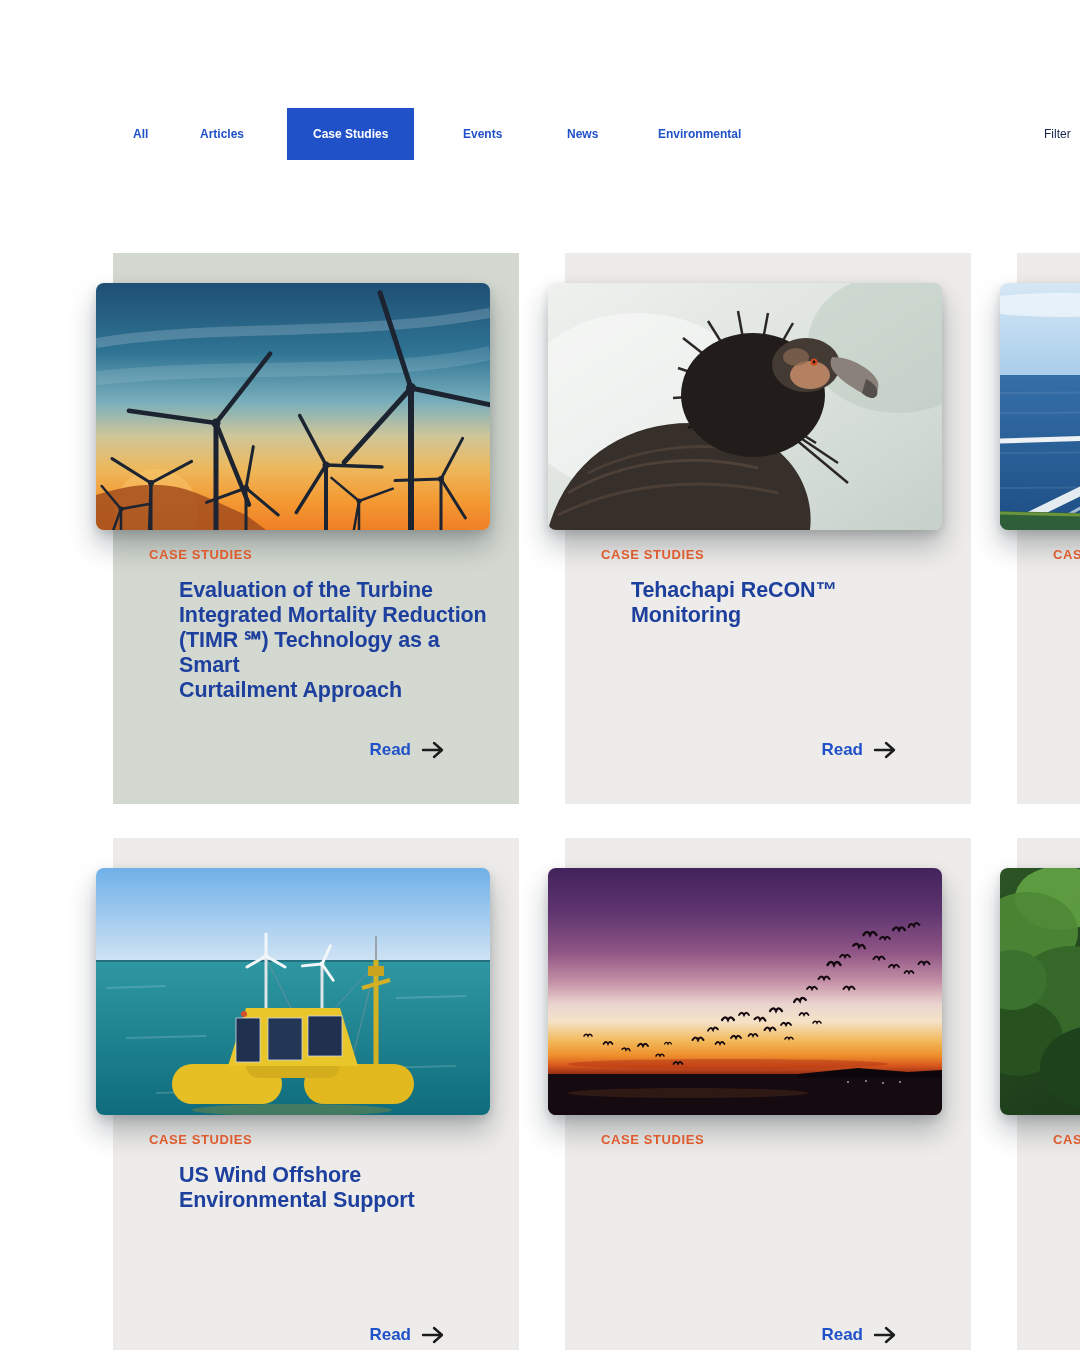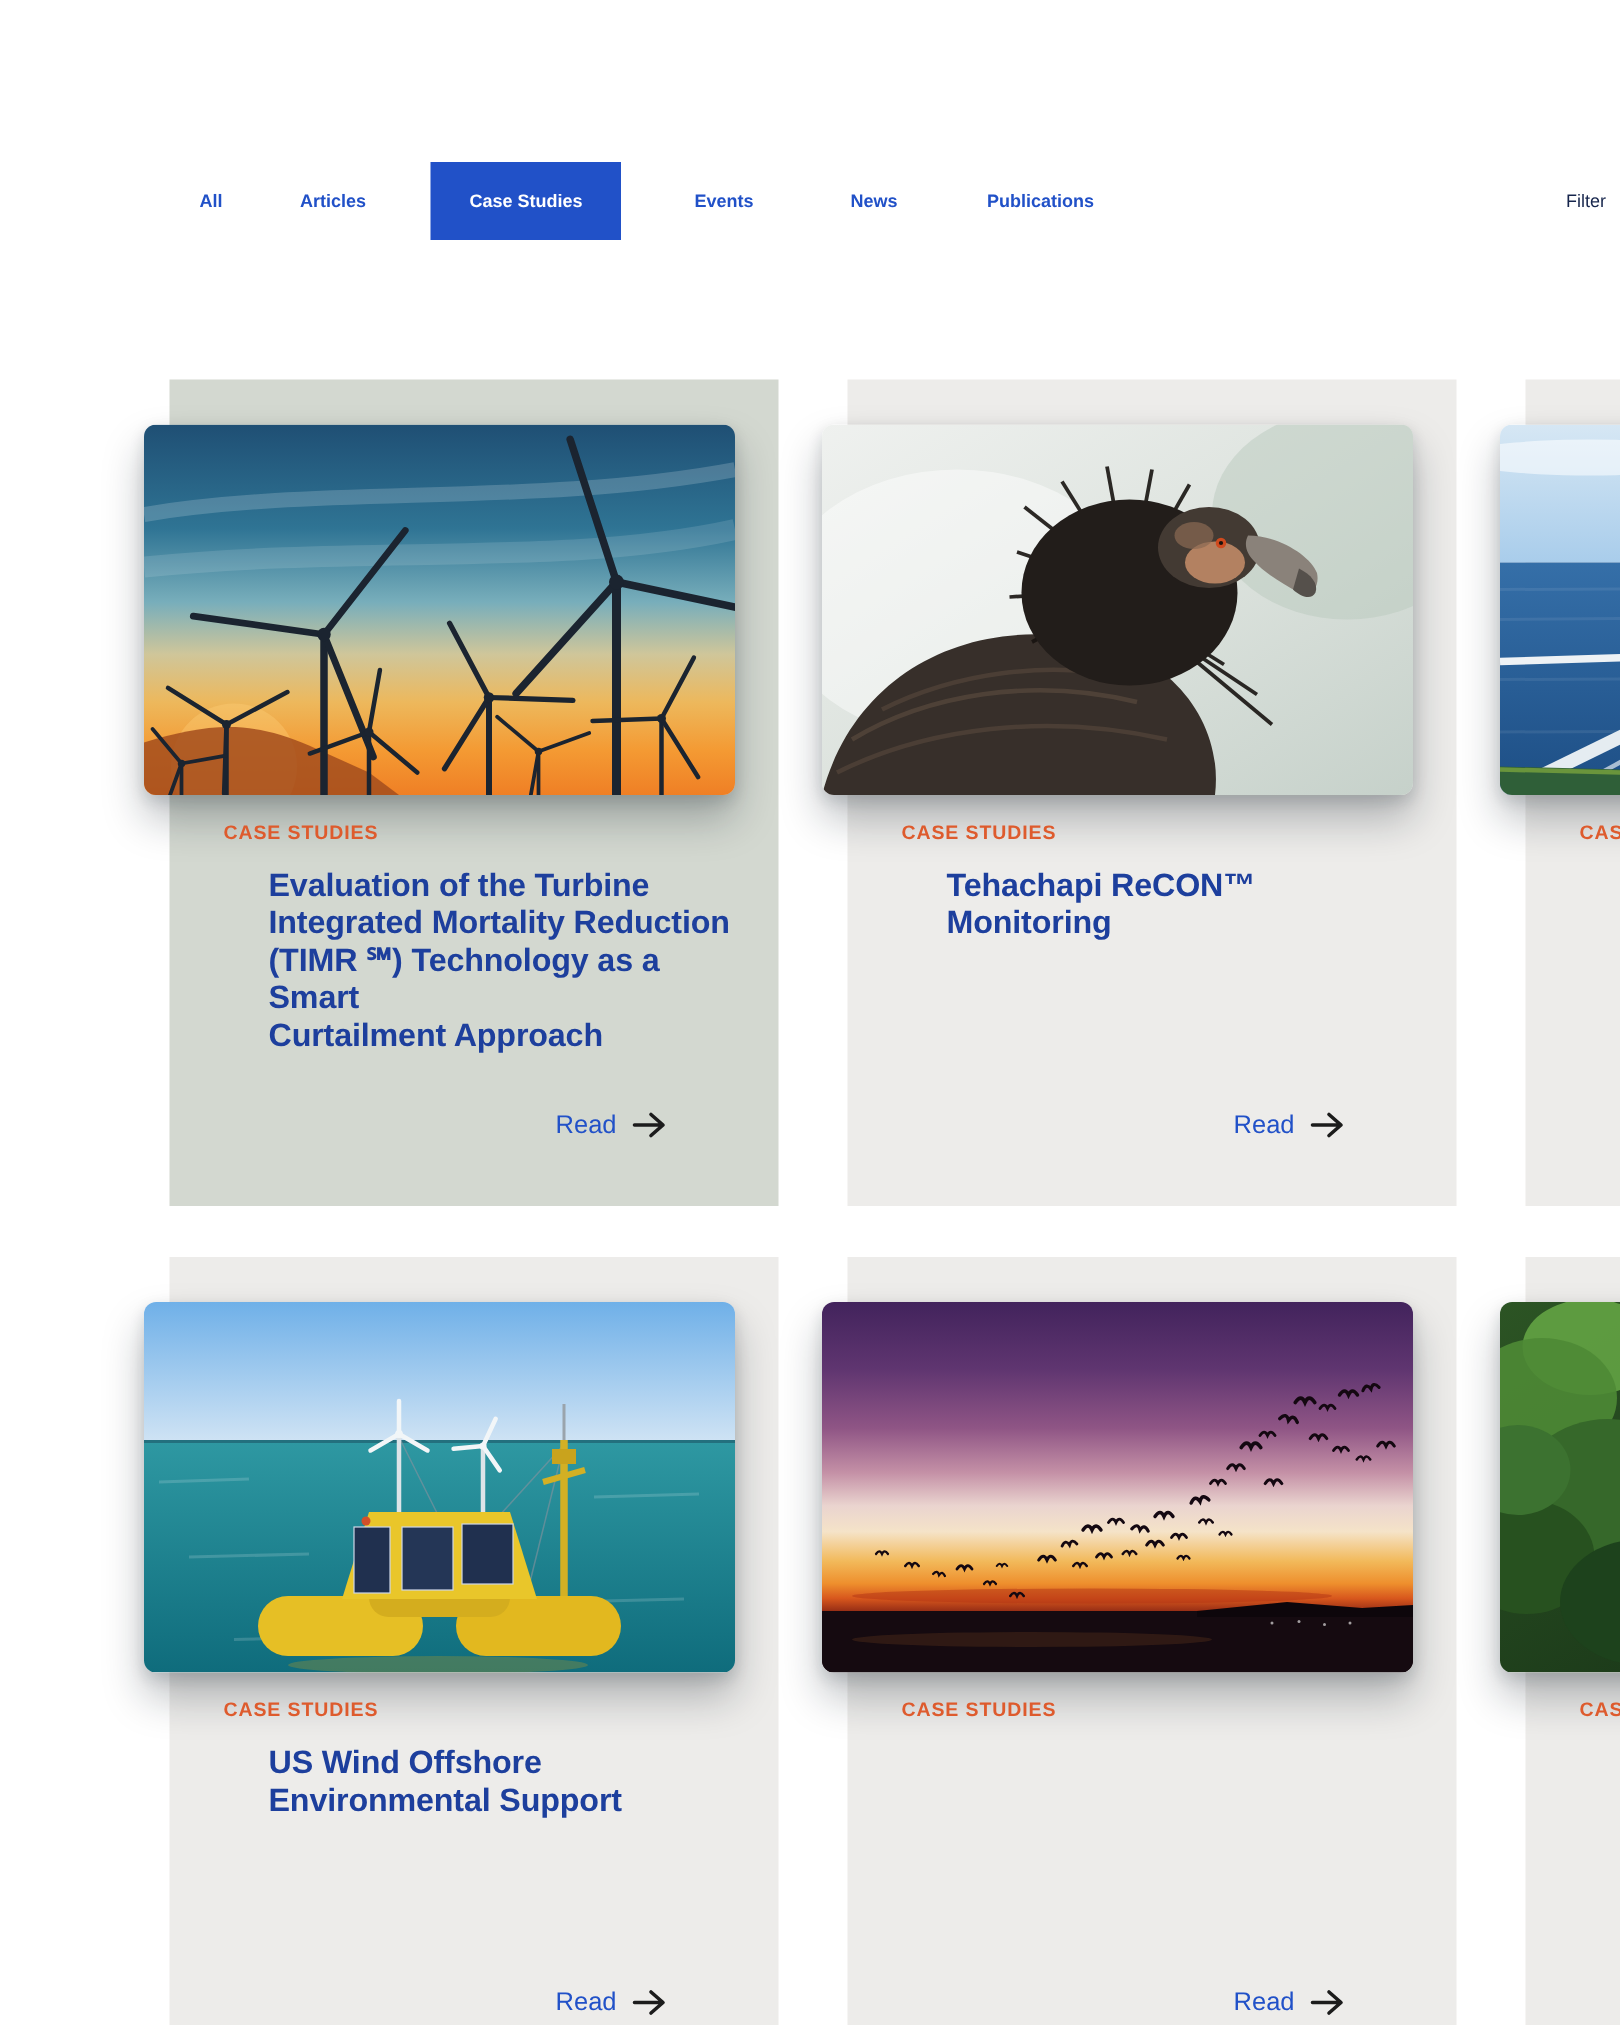--- a/index.html
+++ b/index.html
@@ -32,35 +32,35 @@
   .card-img{position:absolute;left:-17px;top:30px;width:394px;height:247px;
     border-radius:8px;overflow:hidden;
     box-shadow:0 16px 28px rgba(15,25,35,.28),0 4px 10px rgba(15,25,35,.14);}
   .card-img svg{display:block;}
 
   .card-body{position:absolute;left:36px;right:28px;top:294px;}
   .category{font-size:13px;font-weight:bold;letter-spacing:.6px;color:var(--category-orange);}
   .title{margin-top:16px;font-size:21.5px;line-height:25px;font-weight:bold;
     color:var(--title-blue);white-space:pre-line;letter-spacing:-.1px;margin-left:30px;}
   .read{position:absolute;right:74px;bottom:44px;display:flex;align-items:center;gap:10px;
-    font-size:17px;font-weight:normal;color:var(--brand-blue);cursor:pointer;}
+    font-size:17px;font-weight:bold;color:var(--brand-blue);cursor:pointer;}
   .read svg{display:block;}
 </style>
 </head>
 <body>
 
 <div class="page">
 
   <nav>
     <span class="nav-item" id="nav-all">All</span>
     <span class="nav-item" id="nav-articles">Articles</span>
     <span class="nav-item" id="nav-case-studies">Case Studies</span>
     <span class="nav-item" id="nav-events">Events</span>
     <span class="nav-item" id="nav-news">News</span>
-    <span class="nav-item" id="nav-publications">Publications</span>
+    <span class="nav-item" id="nav-publications">Environmental</span>
     <span class="nav-item" id="nav-filter">Filter</span>
   </nav>
 
   <article class="card sage c1">
     <div class="card-img">
       <svg width="394" height="247" viewBox="0 0 394 247">
         <defs>
           <linearGradient id="sky1" x1="0" y1="0" x2="0" y2="1">
             <stop offset="0" stop-color="#1f4f74"></stop>
               <stop offset=".28" stop-color="#2f7494"></stop>

